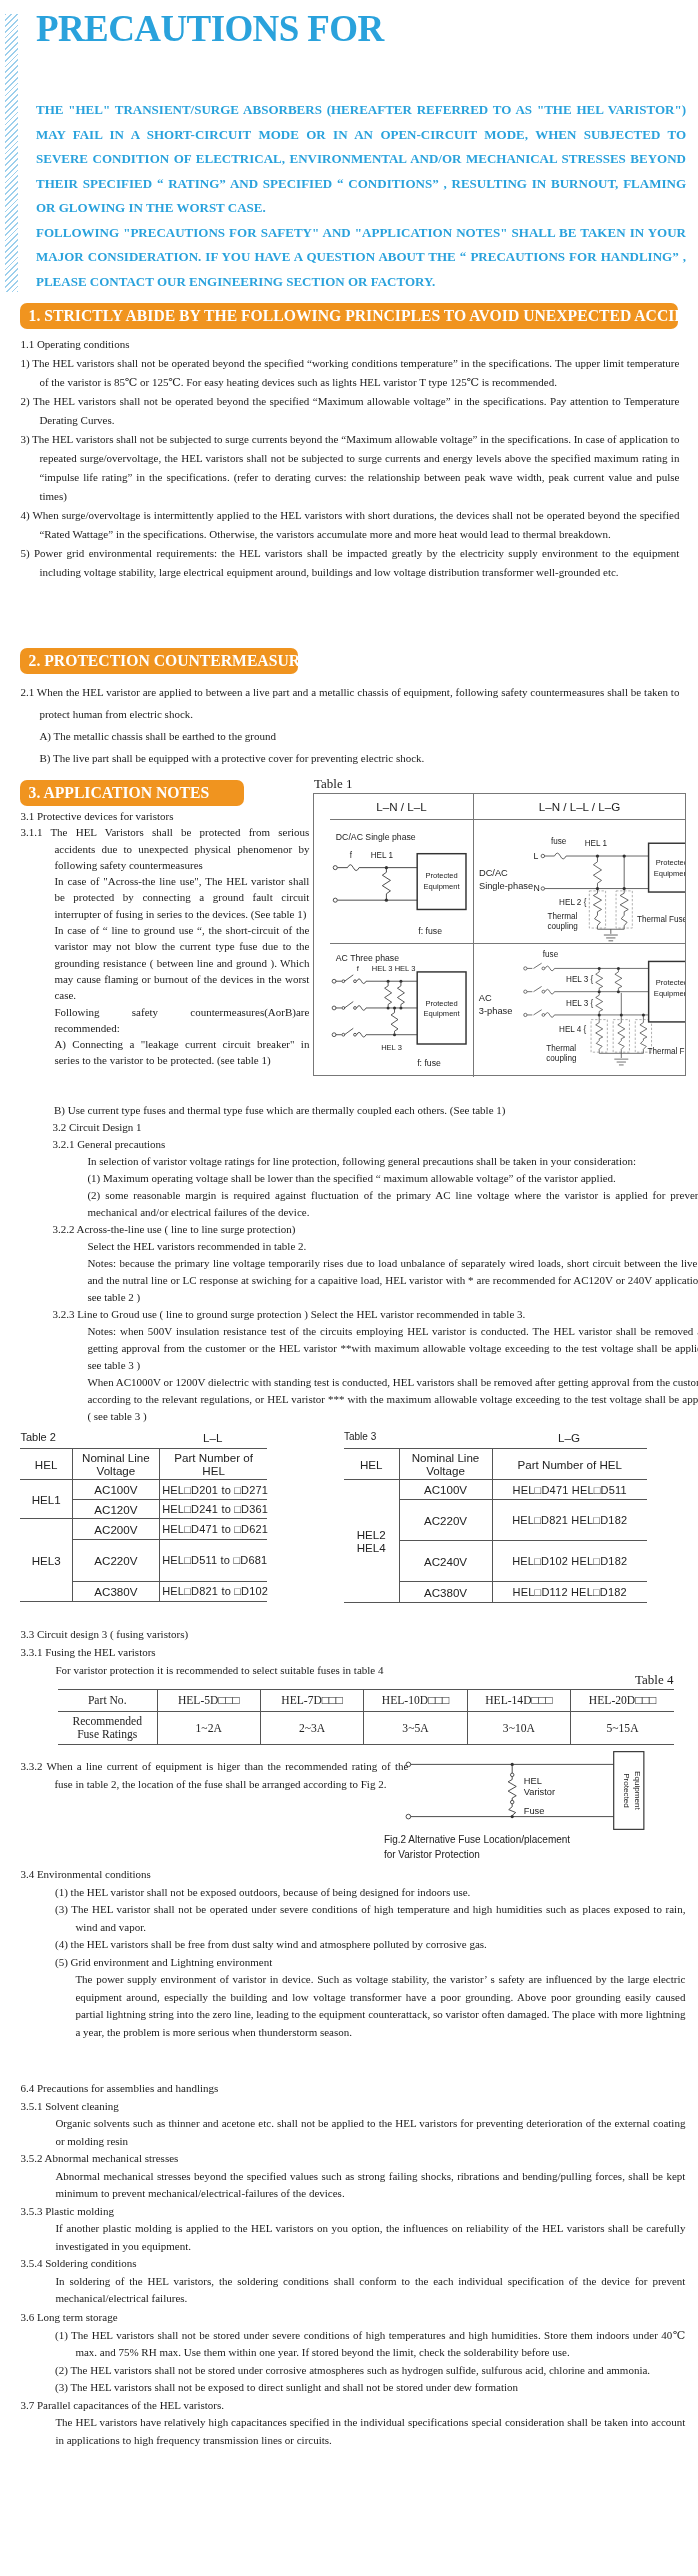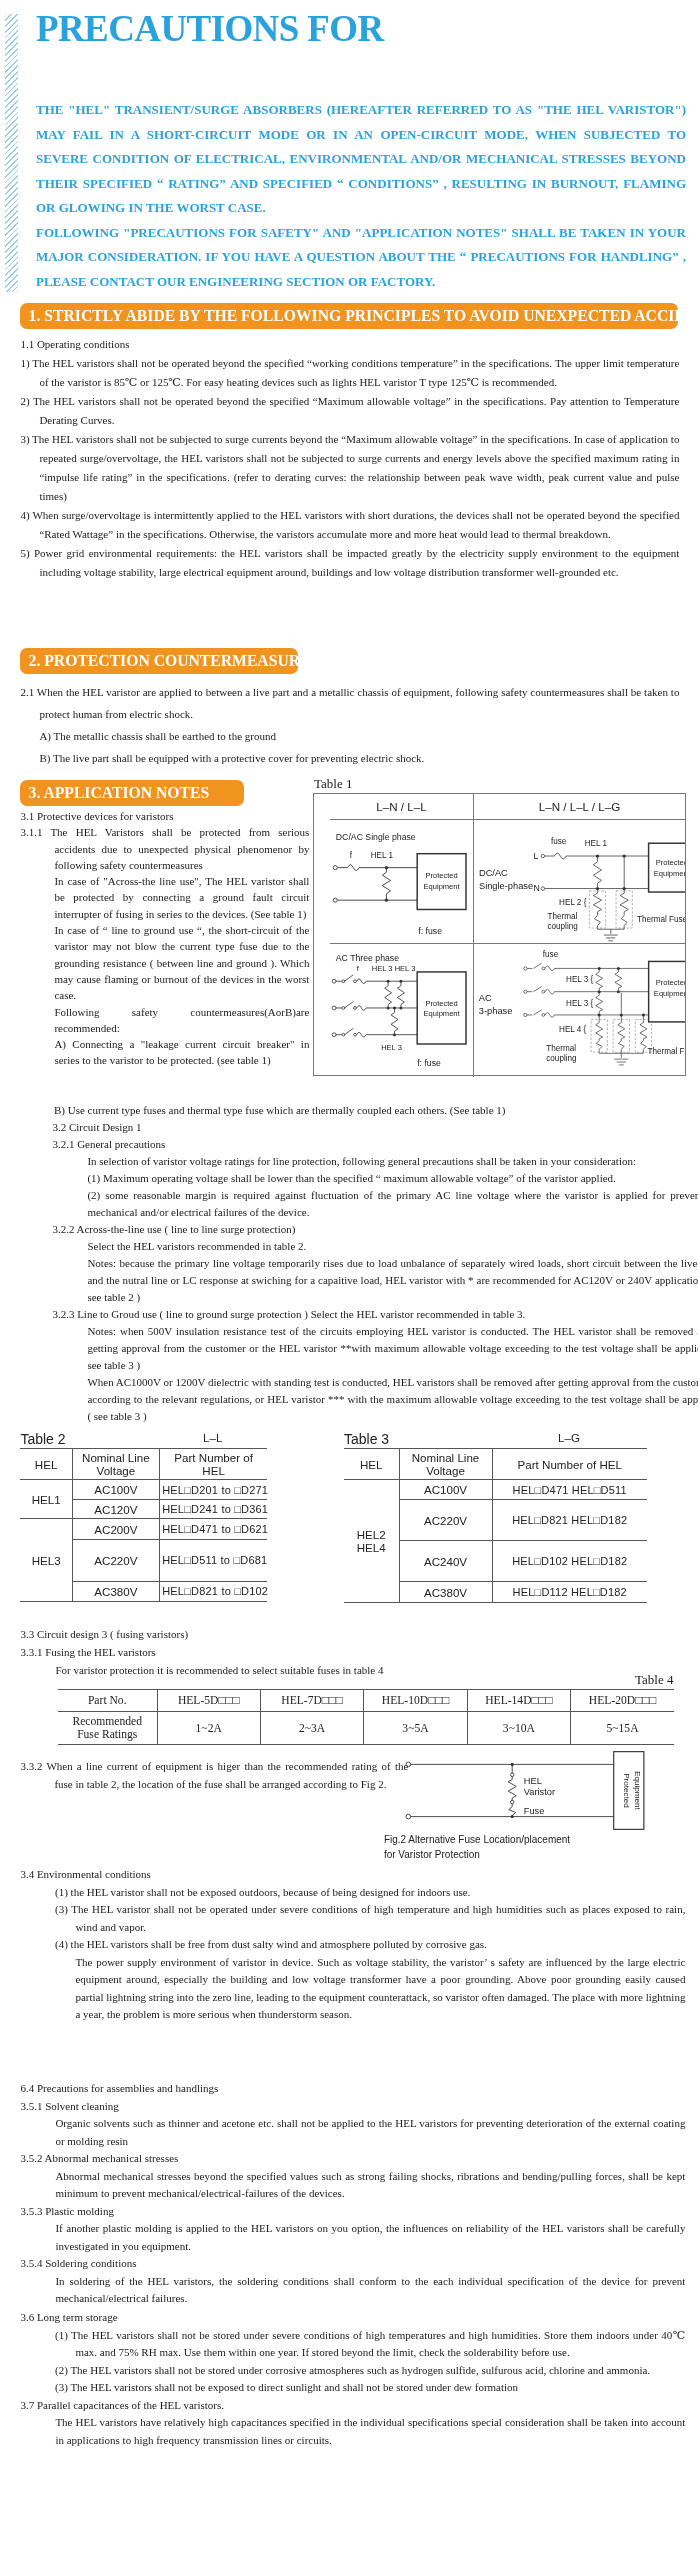--- a/index.html
+++ b/index.html
@@ -319,21 +319,21 @@
     <p class="sub">(1) Maximum operating voltage shall be lower than the specified “ maximum allowable voltage”  of the varistor applied.</p>
     <p class="sub j">(2) some reasonable margin is required against fluctuation of the primary AC line voltage where the varistor is applied for preventing mechanical and/or electrical failures of the device.</p>
     <p>3.2.2 Across-the-line use ( line to line surge protection)</p>
     <p class="sub">Select the HEL varistors recommended in table 2.</p>
     <p class="sub j">Notes: because the primary line voltage temporarily rises due to load unbalance of separately wired loads, short circuit between the live line and the nutral line or LC response at swiching for a capaitive load, HEL varistor with * are recommended for AC120V or 240V applications. ( see table 2 )</p>
     <p>3.2.3 Line to Groud use ( line to ground surge protection ) Select the HEL varistor recommended in table 3.</p>
     <p class="sub j">Notes: when 500V insulation resistance test of the circuits employing HEL varistor is conducted. The HEL varistor shall be removed after getting approval from the customer or the HEL varistor **with maximum allowable voltage exceeding to the test voltage shall be applied. ( see table 3 )</p>
     <p class="sub j">When AC1000V or 1200V dielectric with standing test is conducted, HEL varistors shall be removed after getting approval from the customers according to the relevant regulations, or HEL varistor *** with the maximum allowable voltage exceeding to the test voltage shall be applied. ( see table 3 )</p>
   </div>
 
-  <div class="b sans" style="left:20.4px;top:1431px;font-size:14px;color:#222;">Table 2</div>
+  <div class="b sans" style="left:20.4px;top:1431px;font-size:11px;color:#222;">Table 2</div>
   <div class="b sans" style="left:203px;top:1431px;font-size:11.6px;color:#222;">L–L</div>
   <table class="dt" style="left:20.4px;top:1448px;width:247px;">
     <colgroup>
         <col style="width:52px">
         <col style="width:87px">
         <col>
       </colgroup>
     <tbody>
         <tr style="height:31px;">
       <th>HEL</th>
@@ -358,21 +358,21 @@
       <td>AC220V</td>
       <td>HEL□D511 to □D681</td>
     </tr>
     <tr style="height:20.4px;">
       <td>AC380V</td>
       <td>HEL□D821 to □D102</td>
     </tr>
   </tbody>
     </table>
 
-  <div class="b sans" style="left:344px;top:1431px;font-size:14px;color:#222;">Table 3</div>
+  <div class="b sans" style="left:344px;top:1431px;font-size:10px;color:#222;">Table 3</div>
   <div class="b sans" style="left:558px;top:1431px;font-size:11.6px;color:#222;">L–G</div>
   <table class="dt" style="left:344px;top:1448px;width:303px;">
     <colgroup>
         <col style="width:55px">
         <col style="width:93px">
         <col>
       </colgroup>
     <tbody>
         <tr style="height:31px;">
       <th>HEL</th>
@@ -465,20 +465,21 @@
     </svg>
     <div class="fig2cap" style="top:87px;">Fig.2 Alternative Fuse Location/placement</div>
     <div class="fig2cap" style="top:102px;">for Varistor Protection</div>
   </div>
 
   <div class="b tx lh30" style="left:20.4px;top:1866px;width:665px;">
     <p>3.4  Environmental conditions</p>
     <p class="numit">(1) the HEL varistor shall not be exposed outdoors, because of being designed for indoors use.</p>
     <p class="numit j">(3) The HEL varistor shall not be operated under severe conditions of high temperature and high humidities such as places exposed to rain, wind and vapor.</p>
     <p class="numit">(4) the HEL varistors shall be free from dust salty wind and atmosphere polluted by corrosive gas.</p>
+    <p class="numit">(5) Grid environment and Lightning environment</p>
     <p class="subp j">The power supply environment of varistor in device. Such as voltage stability, the varistor’ s safety are influenced by the large electric equipment around, especially the building and low voltage transformer have a poor grounding. Above poor grounding easily caused partial lightning string into the zero line, leading to the equipment counterattack, so varistor often damaged. The place with more lightning a year, the problem is more serious when thunderstorm season.</p>
   </div>
 
   <div class="b tx lh30" style="left:20.4px;top:2080px;width:665px;">
     <p>6.4  Precautions for assemblies and handlings</p>
     <p>3.5.1 Solvent cleaning</p>
     <p class="sub j">Organic solvents such as thinner and acetone etc. shall not be applied to the HEL varistors for preventing deterioration of the external coating or molding resin</p>
     <p>3.5.2 Abnormal mechanical stresses</p>
     <p class="sub j">Abnormal mechanical stresses beyond the specified values such as strong failing shocks, ribrations and bending/pulling forces, shall be kept minimum to prevent mechanical/electrical-failures of the devices.</p>
     <p>3.5.3 Plastic molding</p>

